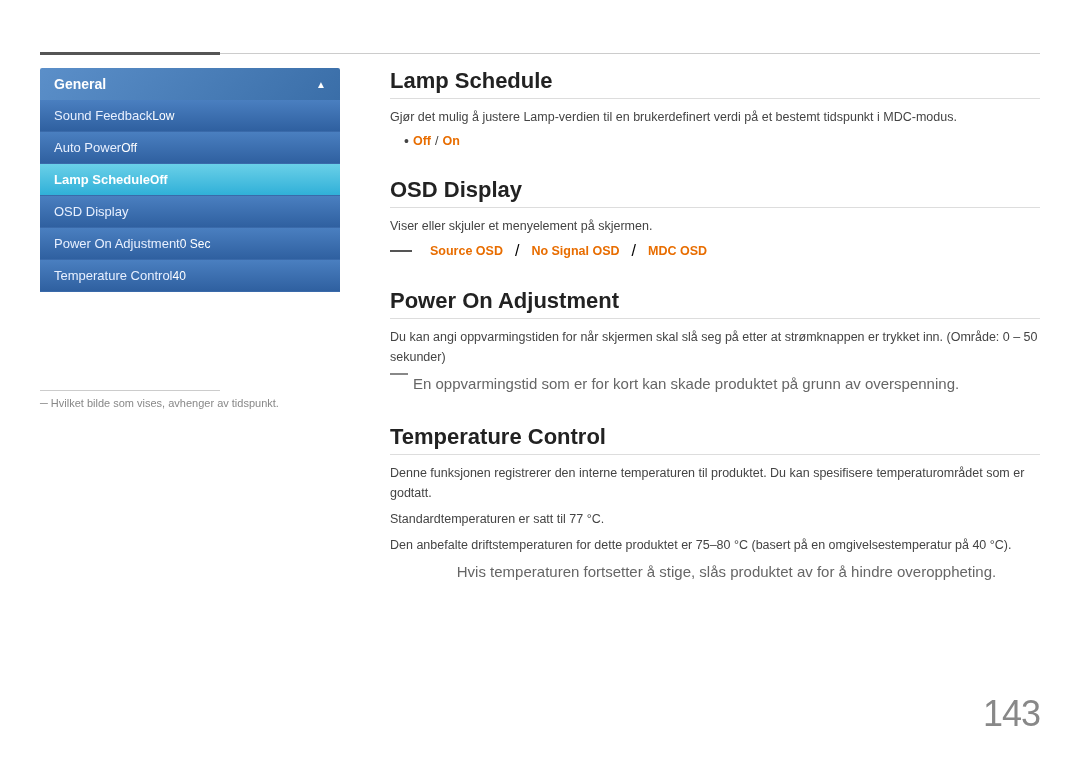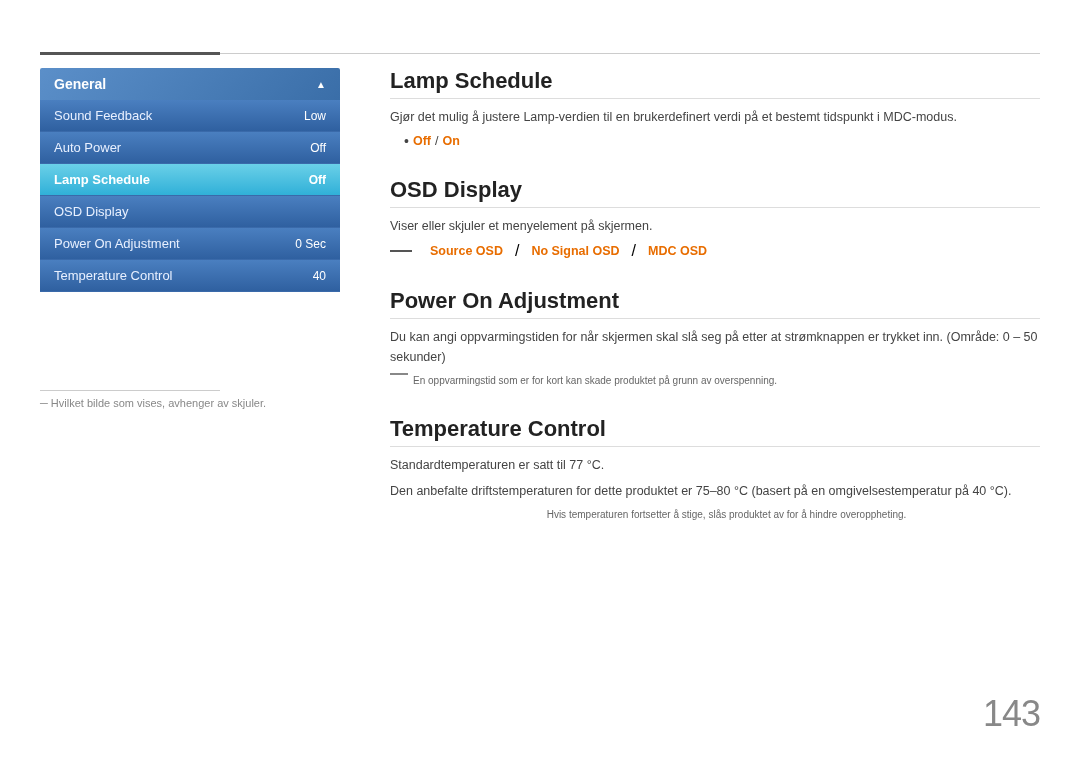--- a/index.html
+++ b/index.html
@@ -61,21 +61,20 @@
       font-size: 10px;
       color: #fff;
     }
 
     .menu-item {
       background: linear-gradient(180deg, #4a7fc0 0%, #2f60a0 100%);
       color: #e8f0ff;
       font-size: 13px;
       padding: 8px 14px;
       display: flex;
-      justify-content: space-between;
       align-items: center;
       border-bottom: 1px solid #3a6aaa;
       cursor: pointer;
     }
 
     .menu-item.active {
       background: linear-gradient(180deg, #6ad0e8 0%, #30b0d8 100%);
       color: #fff;
       font-weight: bold;
     }
@@ -183,21 +182,21 @@
       font-size: 11.5px;
       color: #666;
       line-height: 1.5;
       margin-top: 4px;
       display: flex;
       align-items: flex-start;
       gap: 0;
     }
 
     .note-text-content {
-      font-size: 10px;
+      font-size: 15px;
       color: #666;
     }
 
     
     .page-number {
       position: absolute;
       bottom: 28px;
       right: 40px;
       font-size: 36px;
       color: #888;
@@ -240,21 +239,21 @@
     <span class="menu-item-value">0 Sec</span>
   </div>
   <div class="menu-item">
     <span>Temperature Control</span>
     <span class="menu-item-value">40</span>
   </div>
 </div>
 
 <div class="sidebar-note">
   <div class="sidebar-note-line"></div>
-  <span>─ Hvilket bilde som vises, avhenger av skjuler.</span>
+  <span>─ Hvilket bilde som vises, avhenger av tidspunkt.</span>
 </div>
 
 <div class="main-content">
 
   <div class="section">
     <div class="section-title">Lamp Schedule</div>
     <p class="section-desc">Gjør det mulig å justere Lamp-verdien til en brukerdefinert verdi på et bestemt tidspunkt i MDC-modus.</p>
     <ul class="bullet-list">
       <li class="bullet-item">
         <span class="bullet-dot">•</span>
@@ -282,20 +281,21 @@
     <div class="section-title">Power On Adjustment</div>
     <p class="section-desc">Du kan angi oppvarmingstiden for når skjermen skal slå seg på etter at strømknappen er trykket inn. (Område: 0 – 50 sekunder)</p>
     <div class="note-text">
       <span class="note-line-prefix"></span>
       <span class="note-text-content">En oppvarmingstid som er for kort kan skade produktet på grunn av overspenning.</span>
     </div>
   </div>
 
   <div class="section">
     <div class="section-title">Temperature Control</div>
+    <p class="section-desc">Denne funksjonen registrerer den interne temperaturen til produktet. Du kan spesifisere temperaturområdet som er godtatt.</p>
     <p class="section-desc">Standardtemperaturen er satt til 77 °C.</p>
     <p class="section-desc">Den anbefalte driftstemperaturen for dette produktet er 75–80 °C (basert på en omgivelsestemperatur på 40 °C).</p>
     <div class="note-text" style="margin-top: 6px; padding-left: 23px; justify-content: center;">
       <span class="note-text-content">Hvis temperaturen fortsetter å stige, slås produktet av for å hindre overoppheting.</span>
     </div>
   </div>
 
 </div>
 
 <div class="page-number">143</div>

